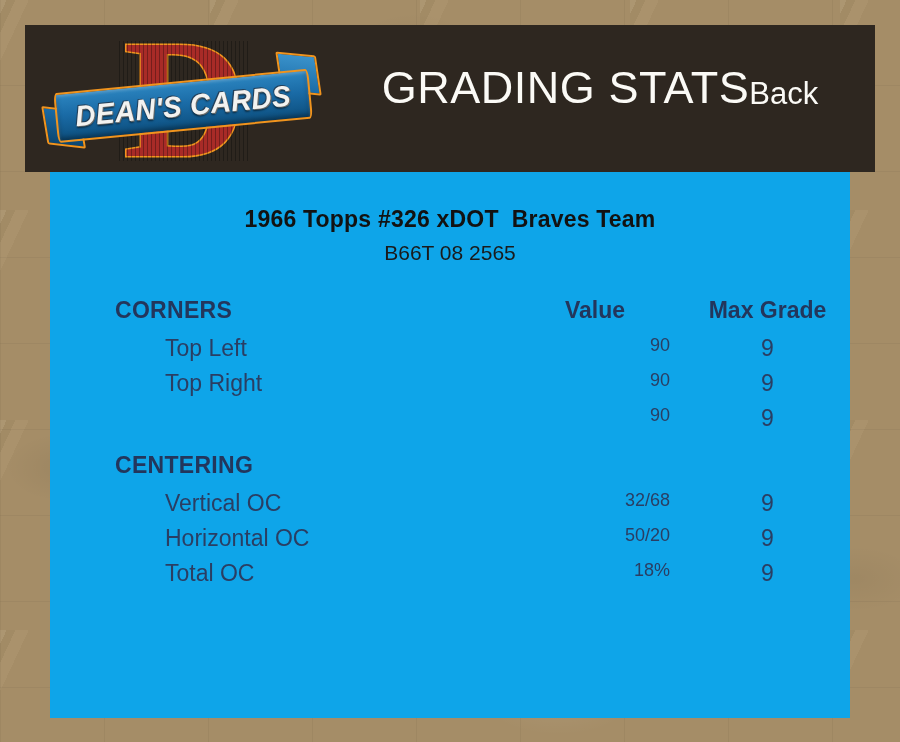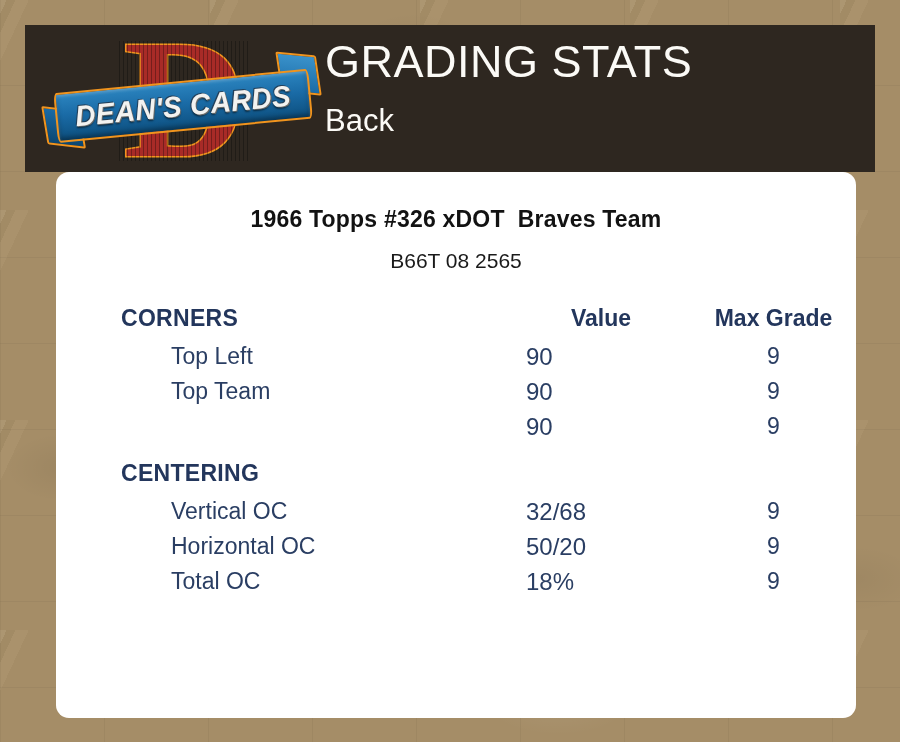--- a/index.html
+++ b/index.html
@@ -160,60 +160,59 @@
   }
 
   
   #header-titles {
     position: absolute;
     left: 300px;
     top: 0;
     width: 550px;
     height: 125px;
     display: flex;
-    flex-direction: column;
-    align-items: flex-start;
+    flex-direction: row;
+    align-items: center;
     justify-content: center;
   }
   #header-title {
     font-size: 45px;
     color: #fbfaf6;
     letter-spacing: 0.5px;
     line-height: 54px;
     white-space: nowrap;
   }
   #header-subtitle {
     font-size: 31px;
     color: #fbfaf6;
     line-height: 40px;
     margin-top: 12px;
   }
 
   
   #content-panel {
     position: absolute;
-    left: 56px;
+    left: 50px;
     top: 172px;
     width: 800px;
     height: 546px;
-    background: #ffffff;
-    border-radius: 13px;
+    background: #0ea5e9;
   }
 
   #card-title {
     margin-top: 34px;
     text-align: center;
     font-size: 23px;
     font-weight: bold;
     color: #121212;
     letter-spacing: 0.2px;
     white-space: pre;
   }
   #card-subtitle {
-    margin-top: 16px;
+    margin-top: 8px;
     text-align: center;
     font-size: 21px;
     color: #1a1a1a;
   }
 
   
   #stats {
     position: relative;
     margin-top: 32px;
     padding: 0 0 0 65px;
@@ -251,22 +250,22 @@
     font-size: 23px;
     color: #2a3e63;
     white-space: nowrap;
     text-align: center;
   }
   .row-value {
     position: absolute;
     left: 405px;
     top: 0;
     width: 150px;
-    text-align: left;
-    font-size: 24px;
+    text-align: right;
+    font-size: 18px;
     color: #2a3e63;
   }
   .row-max {
     position: absolute;
     left: 560px;
     top: 0;
     width: 185px;
     text-align: center;
     font-size: 23px;
     color: #2a3e63;
@@ -316,21 +315,21 @@
         <div class="col-head value">Value</div>
       </div>
 
       <div class="stat-row">
         <div class="row-label">Top Left</div>
         <div class="row-value">90</div>
         <div class="row-max">9</div>
       </div>
 
       <div class="stat-row">
-        <div class="row-label">Top Team</div>
+        <div class="row-label">Top Right</div>
         <div class="row-value">90</div>
         <div class="row-max">9</div>
       </div>
 
       <div class="stat-row">
         <div class="row-value">90</div>
         <div class="row-max">9</div>
       </div>
 
 

